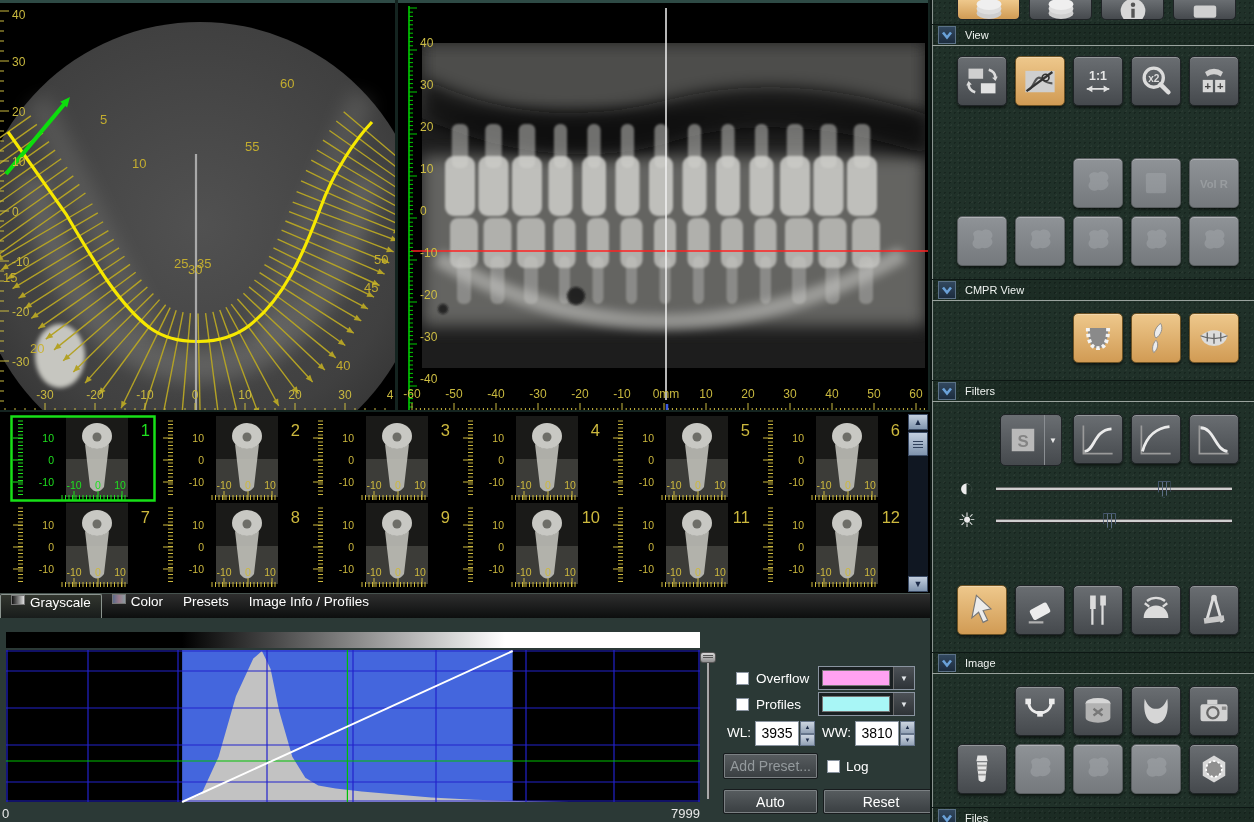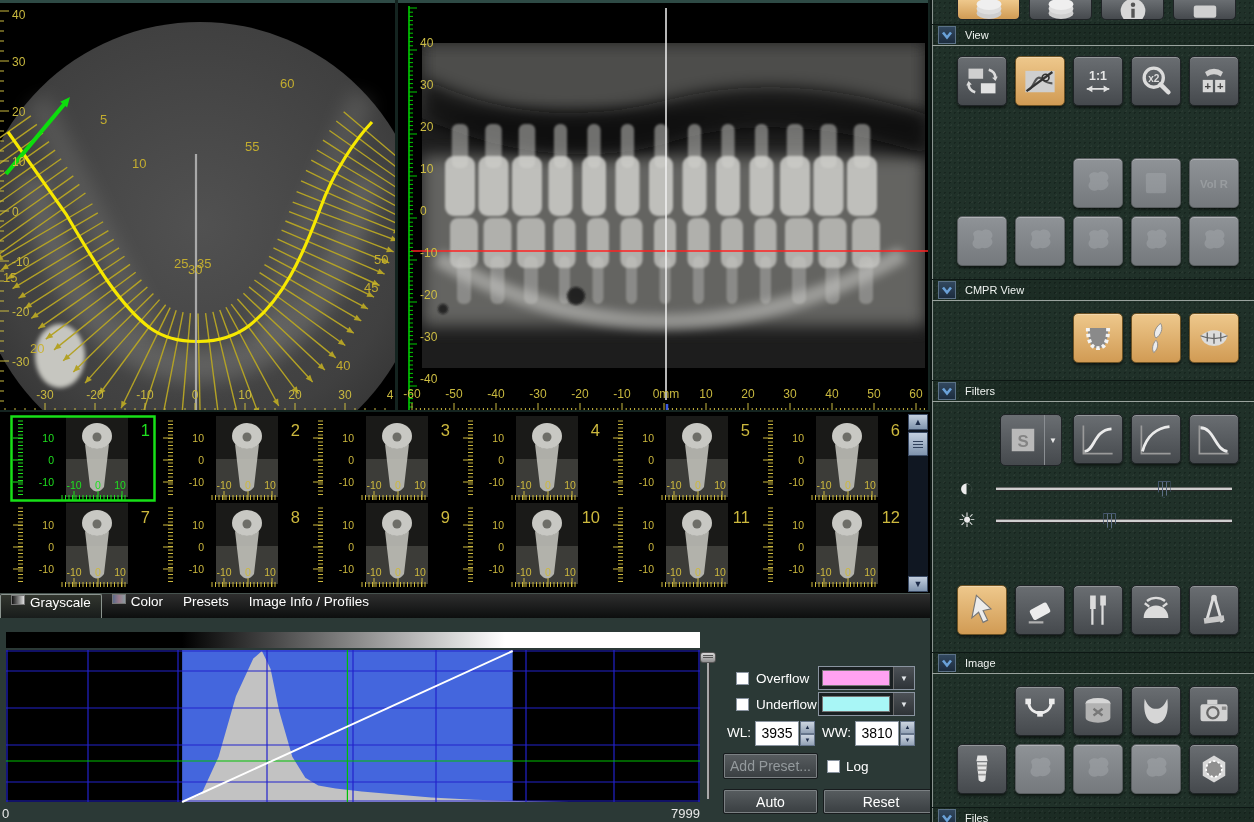--- a/index.html
+++ b/index.html
@@ -1528,21 +1528,21 @@
       </div>
 
     <div class="cb" style="left:736px;top:78px;"></div>
     <div class="ctl-label" style="left:756px;top:77px;">Overflow</div>
     <div class="swatch-box" style="left:818px;top:72px;">
       <div class="swatch-fill" id="sw-over" style="background: rgb(255, 162, 242);"></div>
       <div class="swatch-arrow">▼</div>
     </div>
 
     <div class="cb" style="left:736px;top:104px;"></div>
-    <div class="ctl-label" style="left:756px;top:103px;">Underflow</div>
+    <div class="ctl-label" style="left:756px;top:103px;">Profiles</div>
     <div class="swatch-box" style="left:818px;top:98px;">
       <div class="swatch-fill" id="sw-under" style="background: rgb(168, 246, 246);"></div>
       <div class="swatch-arrow">▼</div>
     </div>
 
     <div class="ctl-label" style="left:727px;top:131px;">WL:</div>
     <div class="spin" style="left:755px;top:127px;">
       <div class="val">3935</div>
       <div class="btns">
           <div>▲</div>

